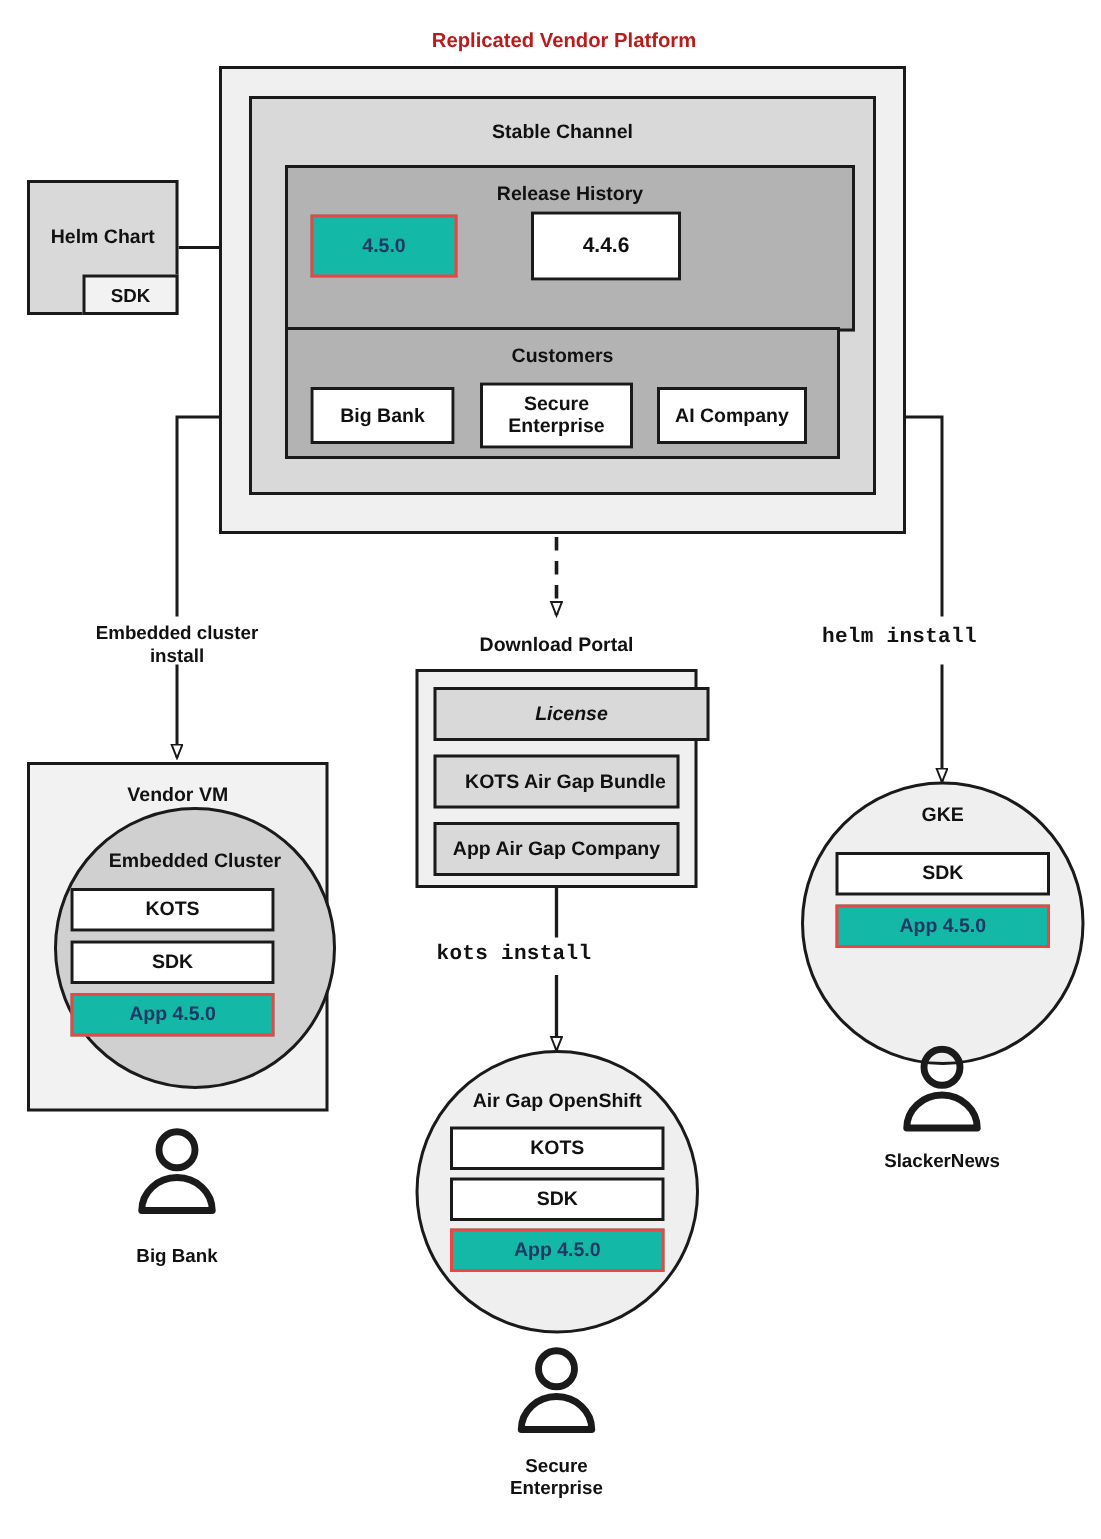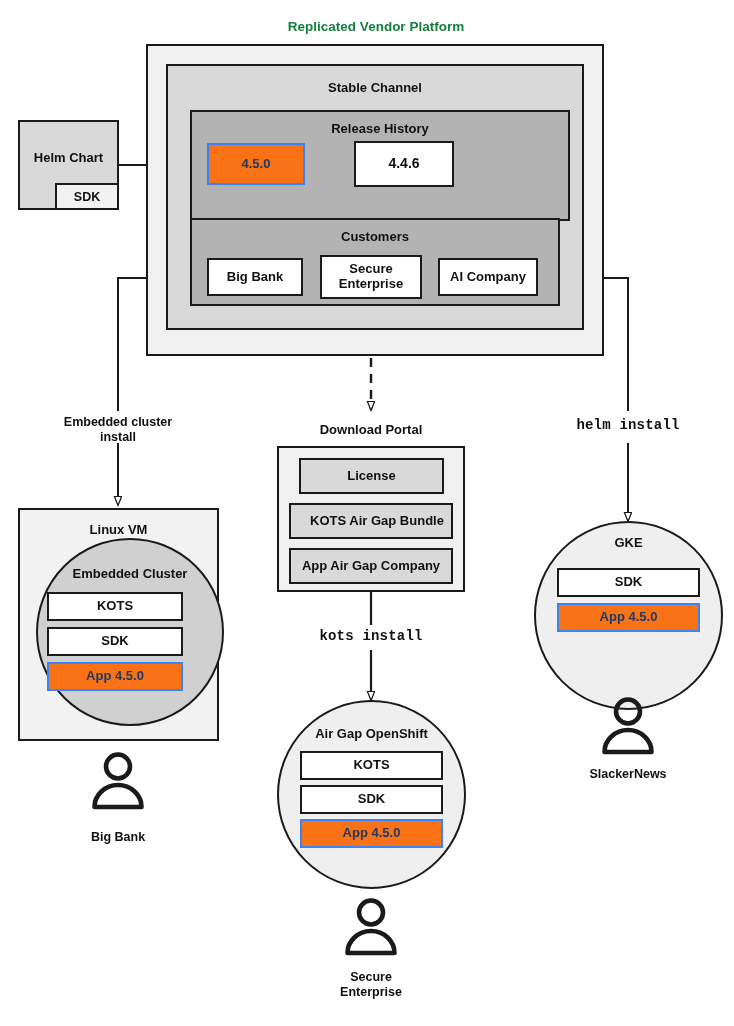--- a/index.html
+++ b/index.html
@@ -38,22 +38,22 @@
     line-height:1.12;
   }
   .panel-outer{ background:#F0F0F0; border:2px solid #1a1a1a; }
   .panel-mid  { background:#D9D9D9; border:2px solid #1a1a1a; }
   .panel-in   { background:#B3B3B3; border:2px solid #1a1a1a; }
 
   .chip-white { background:#FFFFFF; border:2px solid #1a1a1a; }
   .chip-gray  { background:#D9D9D9; border:2px solid #1a1a1a; }
   .chip-lgray { background:#F2F2F2; border:2px solid #1a1a1a; }
   .chip-blue  {
-    background:#f97316;
-    border:2px solid #3b82f6;
+    background:#14b8a6;
+    border:2px solid #ef4444;
     color:#1F3864;
   }
 
   .panel-title{
     position:absolute;
     left:0; right:0;
     text-align:center;
     font-weight:bold;
     color:#111111;
     font-size:13px;
@@ -73,33 +73,32 @@
   .lbl{
     position:absolute;
     text-align:center;
     font-weight:bold;
     color:#111111;
     line-height:1.2;
     white-space:pre-line;
   }
   .lbl-mono{
     position:absolute;
-    text-align:center;
     font-family:"Liberation Mono","DejaVu Sans Mono",monospace;
     font-weight:bold;
     color:#111111;
     line-height:1.2;
     letter-spacing:0.2px;
   }
   .title-main{
     position:absolute;
     text-align:center;
     font-weight:bold;
     font-size:13.5px;
-    color:#15803d;
+    color:#b91c1c;
   }
   .person{ position:absolute; }
 </style>
 </head>
 <body>
 
 <div id="stage">
 
   <svg id="svg-layer" viewBox="0 0 734 1026">
     <defs>
@@ -169,26 +168,26 @@
 install</div>
 
   <div class="lbl-mono" style="left:291px; top:628px; width:160px; font-size:14px;">kots install</div>
 
   <div class="lbl-mono" style="left:548px; top:417px; width:160px; font-size:14px;">helm install</div>
 
   <div class="lbl" style="left:291px; top:422px; width:160px; font-size:13px;">Download Portal</div>
 
   <div class="panel-outer node" style="left:277px; top:446px; width:188px; height:146px;"></div>
 
-  <div class="box chip-gray" style="left:299px; top:458px; width:145px; height:36px; font-size:13px;">License</div>
+  <div class="box chip-gray" style="left:289px; top:458px; width:184px; height:36px; font-size:13px;font-style:italic;">License</div>
   <div class="box chip-gray" style="left:289px; top:503px; width:164px; height:36px; font-size:13px;padding-left:12px;">KOTS Air Gap Bundle</div>
   <div class="box chip-gray" style="left:289px; top:548px; width:164px; height:36px; font-size:13px;">App Air Gap Company</div>
 
   <div class="box chip-lgray" style="left:18px; top:508px; width:201px; height:233px; display:block;">
-    <div class="panel-title" style="top:13px; font-size:13px;">Linux VM</div>
+    <div class="panel-title" style="top:13px; font-size:13px;">Vendor VM</div>
   </div>
 
   <div class="circle circle-gray" style="left:36px; top:538px; width:188px; height:188px;"></div>
   <div class="lbl" style="left:46px; top:566px; width:168px; font-size:13px;">Embedded Cluster</div>
 
   <div class="box chip-white" style="left:47px; top:592px; width:136px; height:29px; font-size:13px;">KOTS</div>
   <div class="box chip-white" style="left:47px; top:627px; width:136px; height:29px; font-size:13px;">SDK</div>
   <div class="box chip-blue" style="left:47px; top:662px; width:136px; height:29px; font-size:13px;">App 4.5.0</div>
 
   <svg class="person" style="left:88px; top:752px;" width="60" height="58" viewBox="0 0 60 58">

